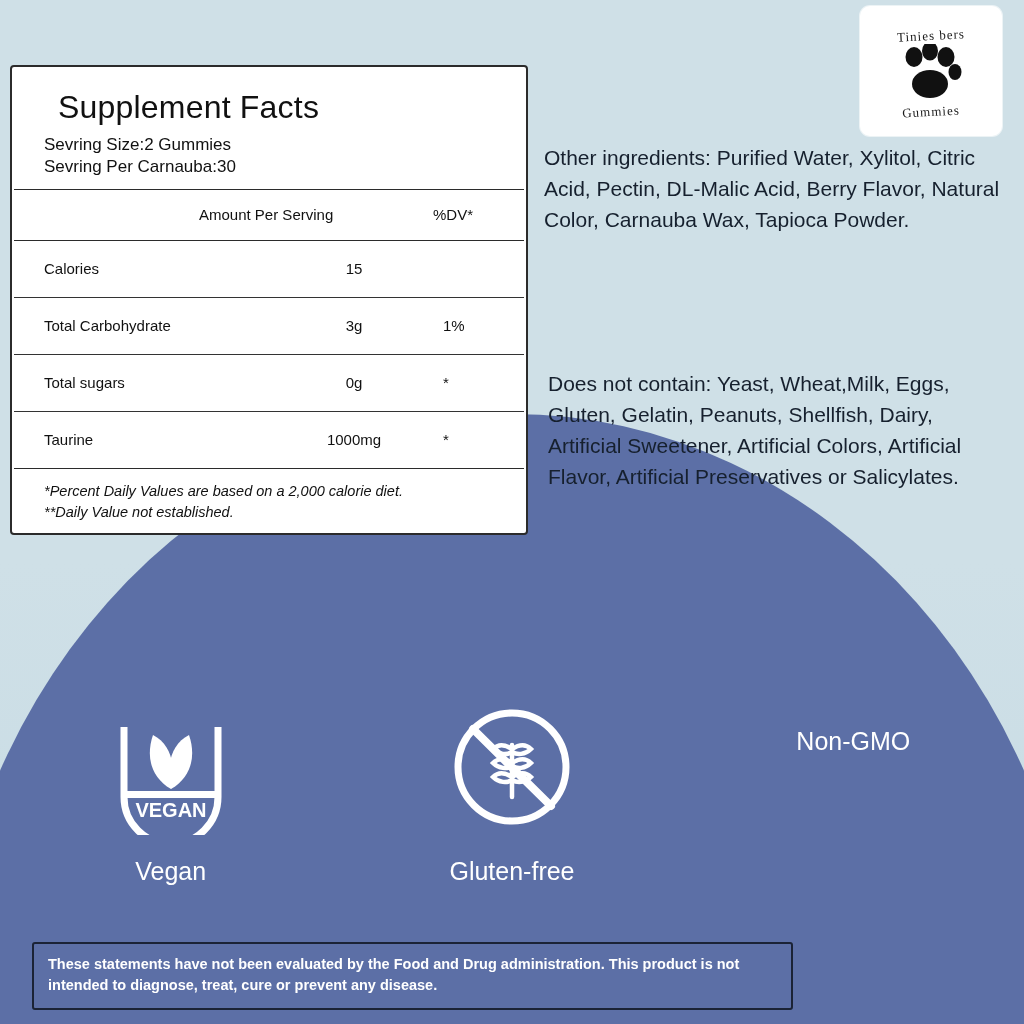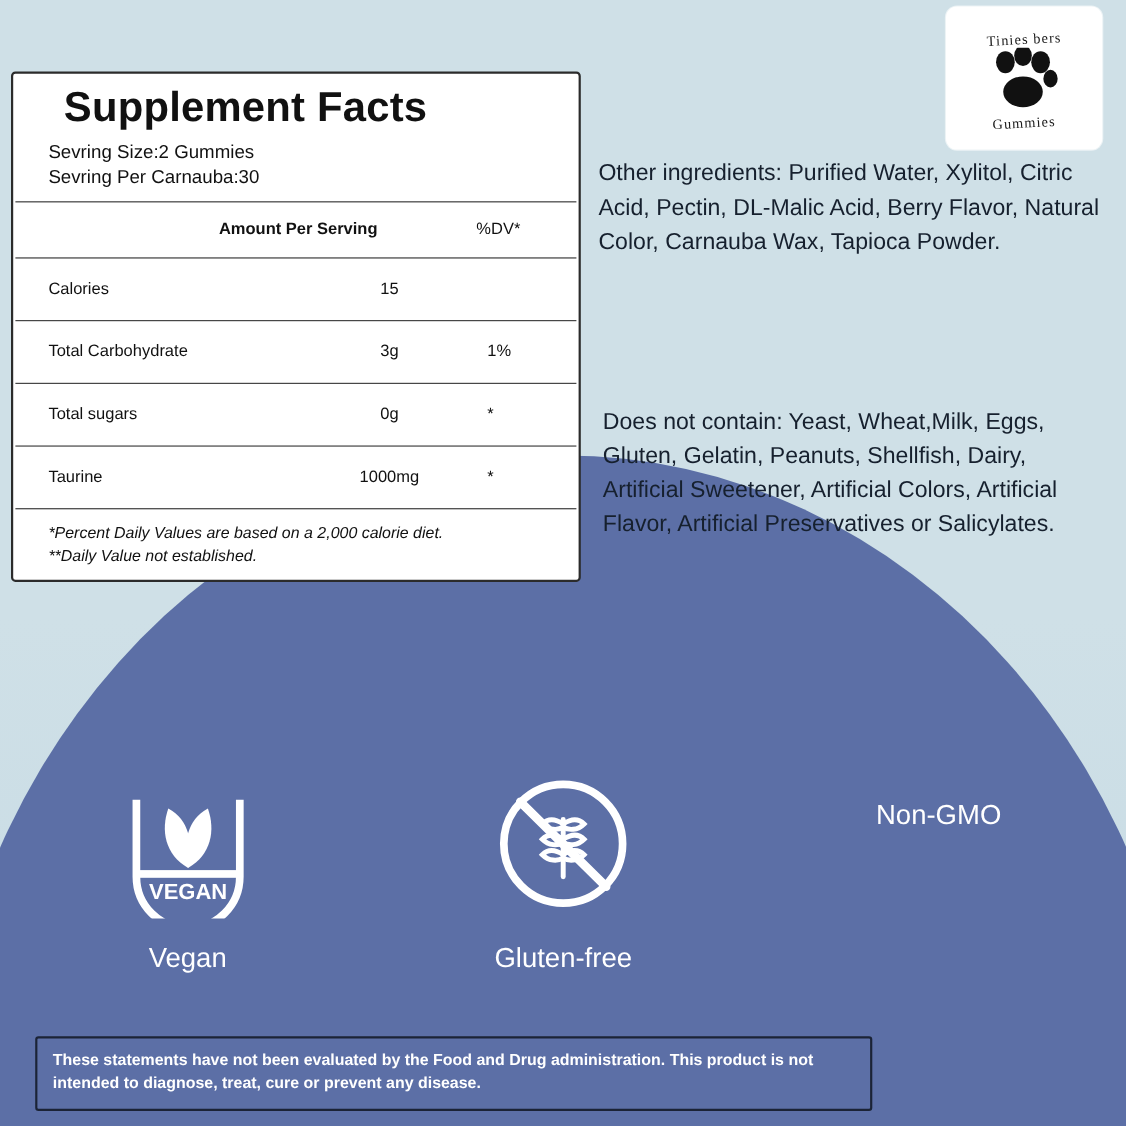--- a/index.html
+++ b/index.html
@@ -68,25 +68,24 @@
     left: 10px;
     top: 65px;
     width: 518px;
     background: #ffffff;
     border: 2px solid #2b2b2b;
     border-radius: 4px;
     box-sizing: border-box;
     padding: 0 0 8px 0;
   }
   .facts-title {
-    font-size: 38px;
+    font-size: 32px;
     color: #111;
-    padding: 10px 0 6px 46px;
+    padding: 22px 0 6px 46px;
     letter-spacing: 0.2px;
-    font-weight: bold;
   }
   .facts-serving {
     padding: 2px 0 10px 32px;
     font-size: 17px;
     color: #111;
     line-height: 1.32;
   }
   .rule {
     height: 1px;
     background: #2b2b2b;
@@ -103,21 +102,21 @@
     box-sizing: border-box;
   }
   .facts-row .cell-name { flex: 0 0 235px; }
   .facts-row .cell-amt  { flex: 0 0 150px; text-align: center; }
   .facts-row .cell-dv   { flex: 1; text-align: left; padding-left: 14px; }
   .facts-head {
     height: 50px;
     font-size: 15px;
   }
   .facts-head .cell-name { flex: 0 0 155px; }
-  .facts-head .cell-amt  { flex: 0 0 230px; text-align: left; font-weight: bold; }
+  .facts-head .cell-amt  { flex: 0 0 230px; text-align: left; }
   .facts-head .cell-dv   { flex: 1; text-align: left; padding-left: 4px; }
   .facts-foot {
     padding: 12px 10px 2px 32px;
     font-size: 14.5px;
     color: #111;
     line-height: 1.45;
     font-style: italic;
   }
 
   

